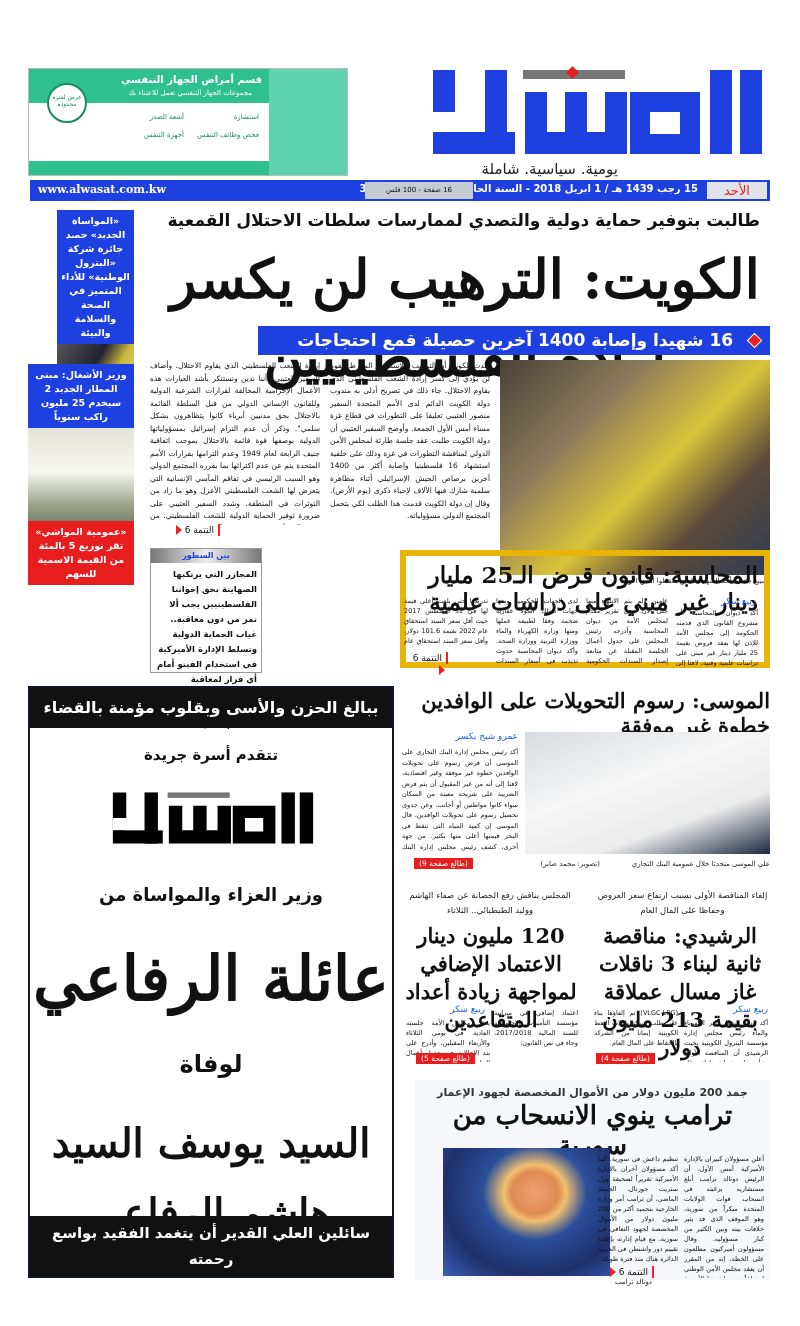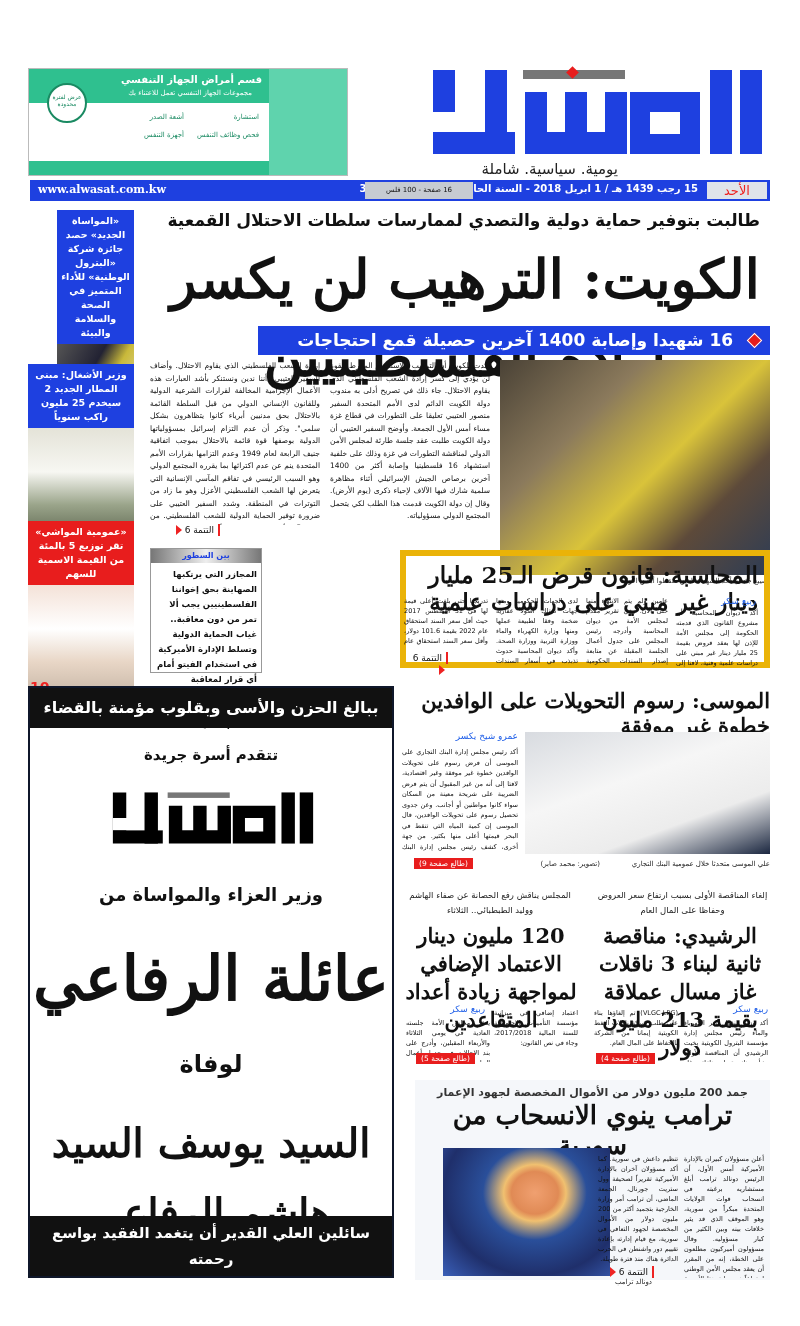--- a/index.html
+++ b/index.html
@@ -114,23 +114,20 @@
   </div>
 </div>
 <div class="abs side" style="top:364px;height:150px;">
   <div class="side-box-blue">وزير الأشغال: مبنى المطار الجديد 2 سيخدم 25 مليون راكب سنوياً</div>
   <div class="photo" style="height:110px;position:relative;background:linear-gradient(180deg,#e4e3d8 0%,#f7f7f2 40%,#9aa48a 70%,#5d6650 100%);">
     <span class="side-num">7</span>
   </div>
 </div>
 <div class="abs side" style="top:521px;height:150px;">
   <div class="side-box-red">«عمومية المواشي» تقر توزيع 5 بالمئة من القيمة الاسمية للسهم</div>
-  <div class="photo" style="height:110px;position:relative;background:linear-gradient(180deg,#f4e2d8 0%,#fff 40%,#e8d6c6 70%,#c8b8a8 100%);">
-    <span class="side-num">10</span>
-  </div>
 </div>
 
 <div class="abs opinion">
   <div class="op-head">بين السطور</div>
   <div class="op-body">
     <div>المجازر التي يرتكبها الصهاينة بحق إخواننا الفلسطينيين يجب ألا تمر من دون معاقبة.. غياب الحماية الدولية وتسلط الإدارة الأميركية في استخدام الفيتو أمام أي قرار لمعاقبة المعتدين يزيدان من طغيانهم..</div>
     <div style="text-align:center;">لكم الله يا أهلنا!!</div>
   </div>
 </div>
 

